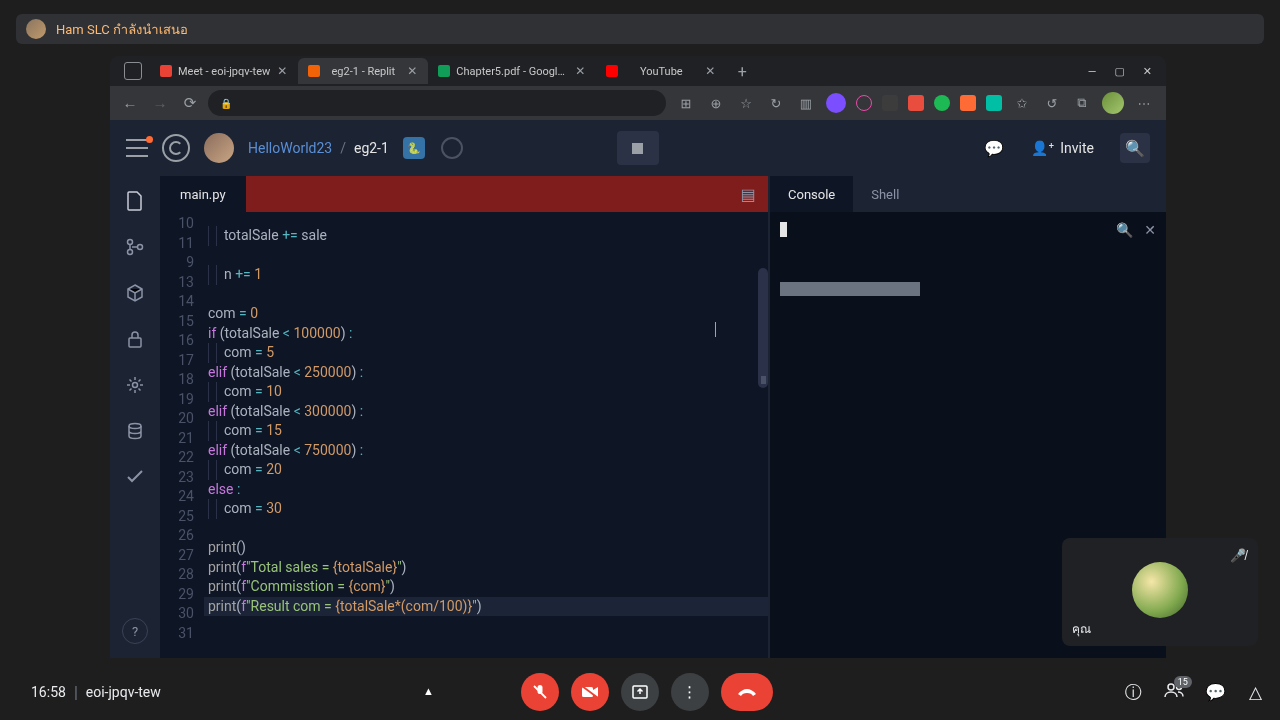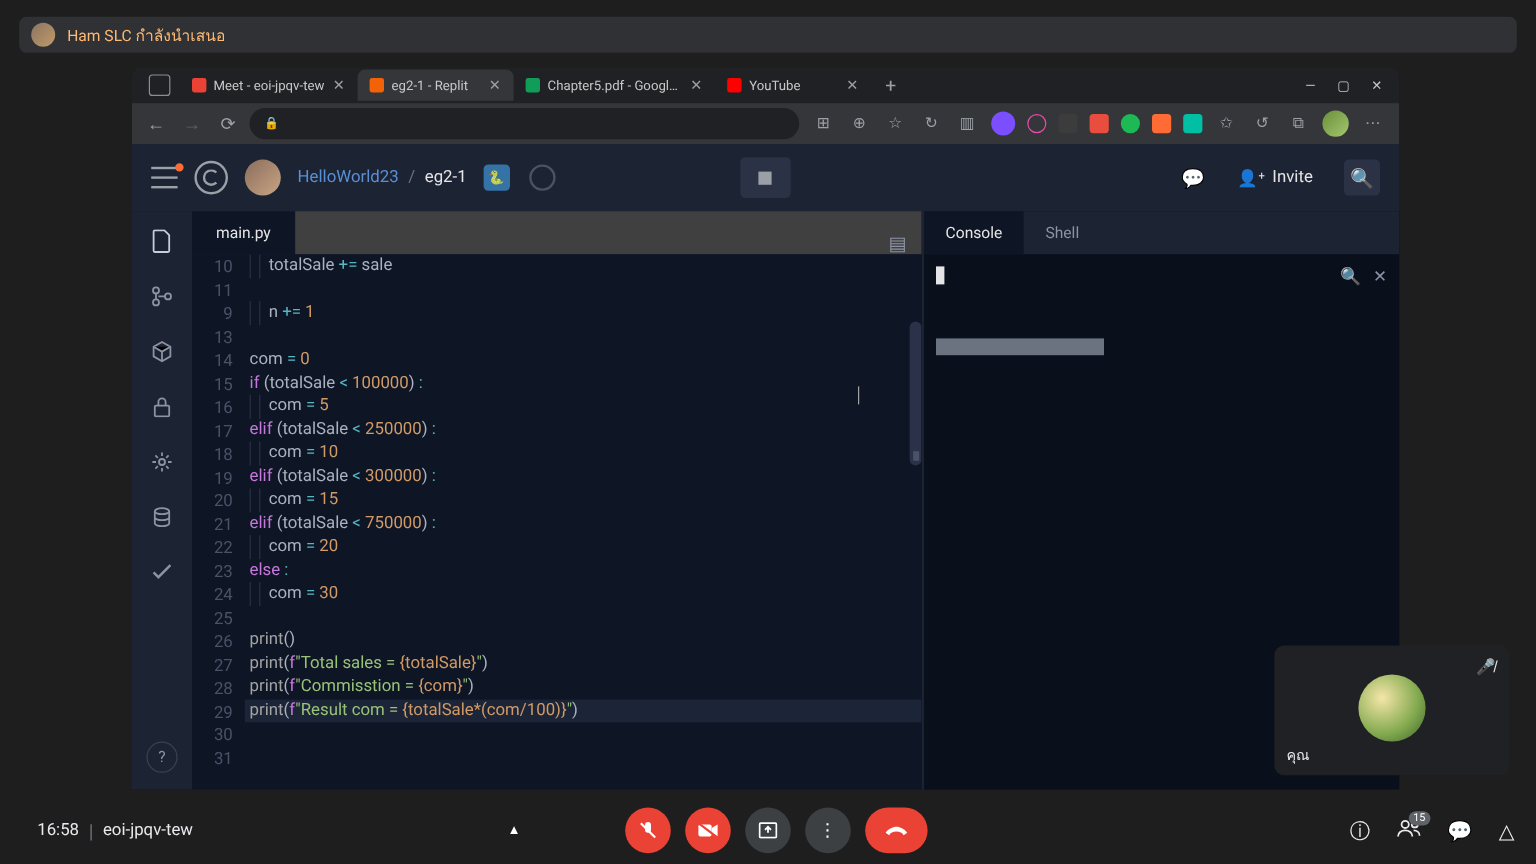--- a/index.html
+++ b/index.html
@@ -12,21 +12,21 @@
 
 
 .browser { position:absolute; top:56px; left:110px; width:1056px; height:602px; background:#202124; border-radius:8px 8px 0 0; overflow:hidden; display:flex; flex-direction:column; }
 
 
 .tab-strip { height:30px; background:#202124; display:flex; align-items:center; padding-left:6px; gap:0; }
 .tab-square { width:18px; height:18px; border:1px solid #8a8d91; border-radius:3px; margin:0 8px; }
 .tab { height:26px; display:flex; align-items:center; padding:0 10px; gap:6px; font-size:11px; color:#c8c8c8; border-radius:6px 6px 0 0; max-width:168px; min-width:130px; }
 .tab.active { background:#35363a; }
 .tab-favicon { width:12px; height:12px; border-radius:2px; flex-shrink:0; }
-.tab-title { white-space:nowrap; overflow:hidden; text-overflow:ellipsis; flex:1; }
+.tab-title { white-space:nowrap; overflow:hidden; text-overflow:ellipsis; flex:1;text-align:center; }
 .tab-close { width:12px; height:12px; color:#9aa0a6; font-size:12px; line-height:12px; text-align:center; flex-shrink:0; }
 .newtab { width:20px; height:20px; color:#9aa0a6; font-size:16px; display:flex; align-items:center; justify-content:center; margin-left:6px; }
 .winctrl { margin-left:auto; display:flex; gap:18px; padding-right:14px; color:#c8c8c8; font-size:11px; }
 .winctrl span { cursor:default; }
 
 
 .addr-bar { height:34px; background:#35363a; display:flex; align-items:center; padding:0 8px; gap:6px; }
 .nav-btn { width:24px; height:24px; display:flex; align-items:center; justify-content:center; color:#9aa0a6; font-size:15px; }
 .url-box { flex:1; height:26px; background:#202124; border-radius:13px; display:flex; align-items:center; padding:0 12px; gap:8px; color:#bdc1c6; font-size:12px; }
 .url-lock { font-size:10px; }
@@ -62,28 +62,28 @@
 .invite-btn { display:flex; align-items:center; gap:6px; color:#e5e5e5; font-size:14px; padding:6px 10px; }
 .search-hdr-icon { width:30px; height:30px; background:#2b3245; border-radius:4px; }
 
 
 .replit-body { flex:1; display:flex; background:#0e1525; }
 .left-rail { width:50px; background:#1c2333; display:flex; flex-direction:column; align-items:center; padding-top:14px; gap:24px; }
 .rail-icon { width:22px; height:22px; color:#8b93a5; display:flex; align-items:center; justify-content:center; font-size:17px; }
 .help-icon { margin-top:auto; margin-bottom:14px; width:26px; height:26px; border:1px solid #3a4256; border-radius:50%; display:flex; align-items:center; justify-content:center; font-size:13px; color:#8b93a5; }
 
 .editor-area { flex:1; display:flex; flex-direction:column; }
-.file-tab { height:36px; background:#404040; display:flex; align-items:flex-end; }
+.file-tab { height:36px; background:#7f1d1d; display:flex; align-items:center; }
 .file-tab-item { padding:0 20px; height:100%; display:flex; align-items:center; background:#0e1525; color:#e5e5e5; font-size:13px; border-top:1px solid transparent; }
 .layout-icon { margin-left:auto; margin-right:10px; width:20px; height:20px; color:#8b93a5; display:flex; align-items:center; justify-content:center; }
 
 .code-editor { flex:1; background:#0e1525; display:flex; font-family:"SF Mono",Monaco,Consolas,monospace; font-size:14px; line-height:19.5px; position:relative; overflow:hidden; }
 .gutter { width:44px; text-align:right; padding-right:10px; color:#4a5268; padding-top:2px; user-select:none; }
 .gutter div { height:19.5px; }
-.code-lines { flex:1; padding-top:0; position:relative; }
+.code-lines { flex:1; padding-top:14px; position:relative; }
 .code-line { height:19.5px; white-space:pre; padding-left:4px; }
 .code-line.current { background:#1c2538; }
 .indent-guide { border-left:1px solid #2a3148; display:inline-block; }
 .kw { color:#c678dd; }
 .op { color:#56b6c2; }
 .num { color:#d19a66; }
 .str { color:#98c379; }
 .fn { color:#a3a3a3; }
 .var { color:#abb2bf; }
 .fstr { color:#d19a66; }

